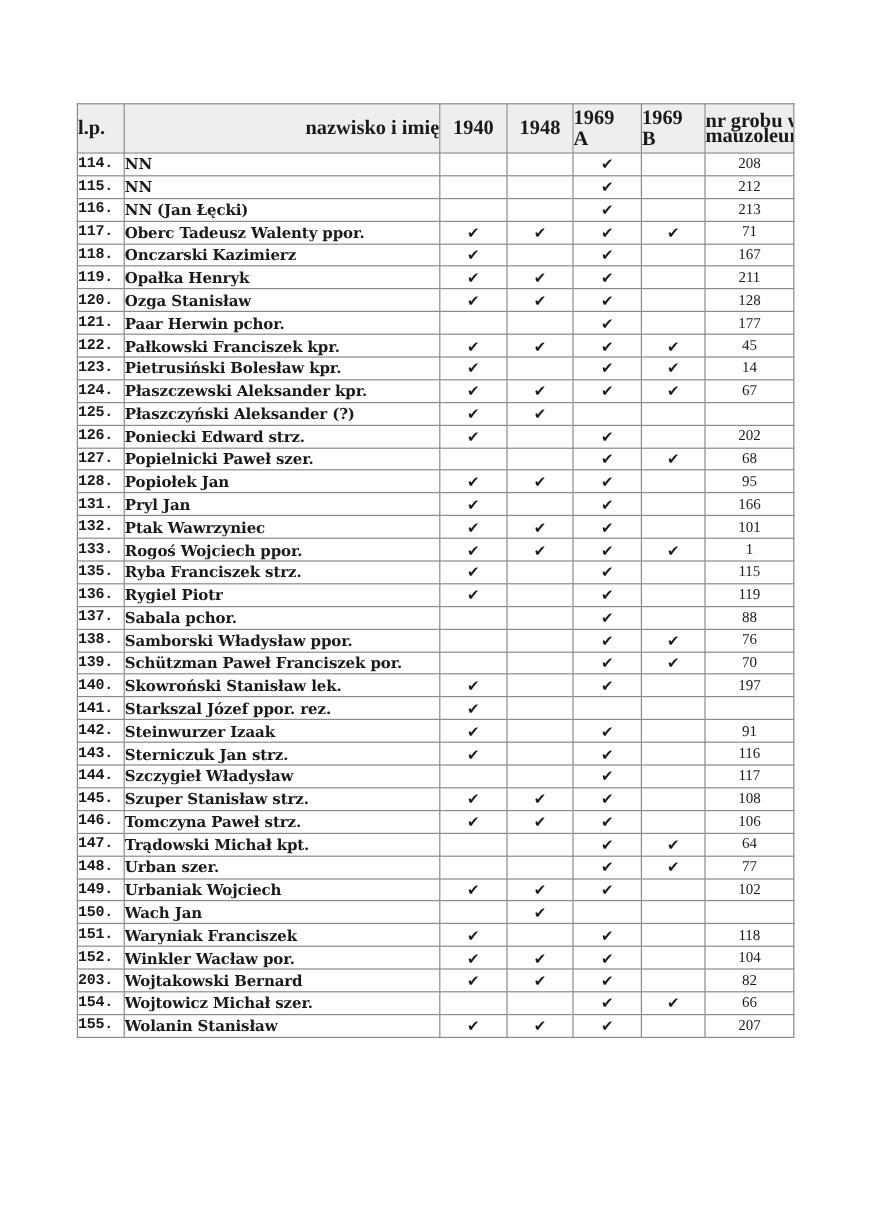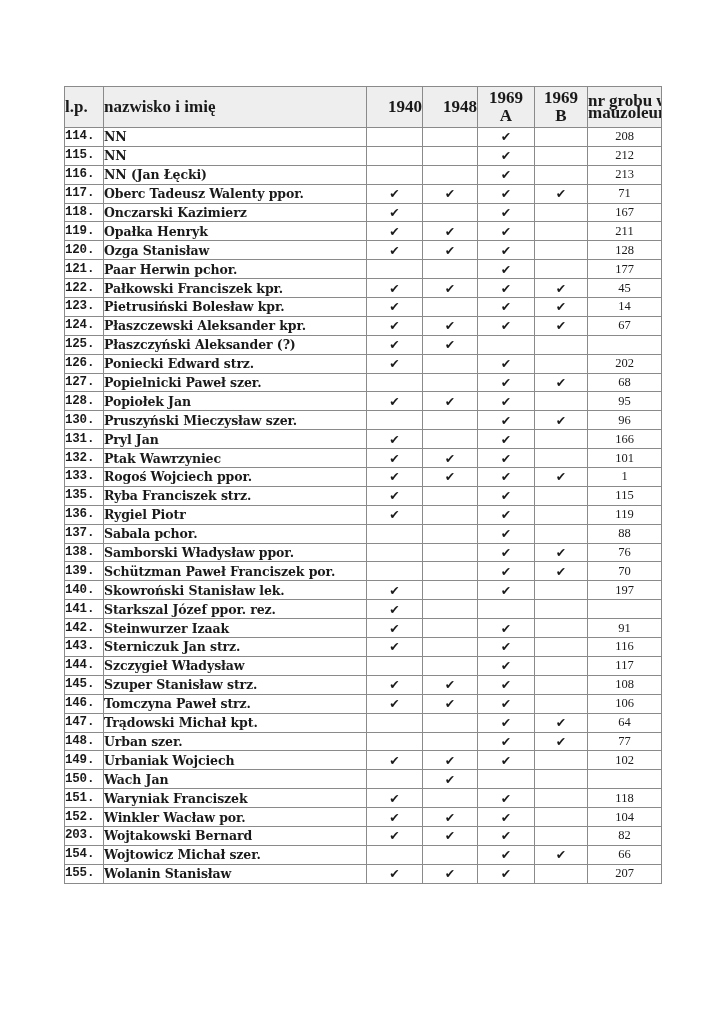--- a/index.html
+++ b/index.html
@@ -20,23 +20,23 @@
   }
   table.roster th {
     background: #eeeeee;
     height: 40px;
     font-weight: bold;
     font-family: "Liberation Serif", "DejaVu Serif", serif;
     font-size: 17px;
     vertical-align: middle;
   }
   th.h-lp { text-align: left; padding-left: 4px; }
-  th.h-name { text-align: left; }
-  th.h-year { text-align: right; padding-left: 4px; }
-  th.h-year2 { text-align: center; padding-left: 4px; line-height: 18px; }
+  th.h-name { text-align: right; }
+  th.h-year { text-align: center; padding-left: 4px; }
+  th.h-year2 { text-align: left; padding-left: 4px; line-height: 18px; }
   th.h-nr { text-align: left; padding-left: 6px; font-size: 10px; line-height: 12px; }
   table.roster td { height: 17.9px; font-size: 12.5px; line-height: 17px; }
   td.c-lp { font-weight: bold; padding-left: 4px; font-family: Liberation Mono, monospace; letter-spacing: -0.2px; }
   td.c-name { font-weight: bold; padding-left: 4px; font-family: "DejaVu Serif", serif; letter-spacing: -0.1px; }
   td.c-chk { text-align: center; font-size: 10px; }
   td.c-nr { text-align: center; font-family: "Liberation Serif", serif; font-size: 13px; }
   col.w-lp { width: 39px; }
   col.w-name { width: 263px; }
   col.w-1940 { width: 56px; }
   col.w-1948 { width: 55px; }
@@ -208,29 +208,20 @@
         <tr>
           <td class="c-lp">128.</td>
           <td class="c-name">Popiołek Jan</td>
           <td class="c-chk"><span>✔</span></td>
           <td class="c-chk"><span>✔</span></td>
           <td class="c-chk"><span>✔</span></td>
           <td class="c-chk"></td>
           <td class="c-nr">95</td>
         </tr>
         <tr>
-          <td class="c-lp">130.</td>
-          <td class="c-name">Pruszyński Mieczysław szer.</td>
-          <td class="c-chk"></td>
-          <td class="c-chk"></td>
-          <td class="c-chk"><span>✔</span></td>
-          <td class="c-chk"><span>✔</span></td>
-          <td class="c-nr">96</td>
-        </tr>
-        <tr>
           <td class="c-lp">131.</td>
           <td class="c-name">Pryl Jan</td>
           <td class="c-chk"><span>✔</span></td>
           <td class="c-chk"></td>
           <td class="c-chk"><span>✔</span></td>
           <td class="c-chk"></td>
           <td class="c-nr">166</td>
         </tr>
         <tr>
           <td class="c-lp">132.</td>

